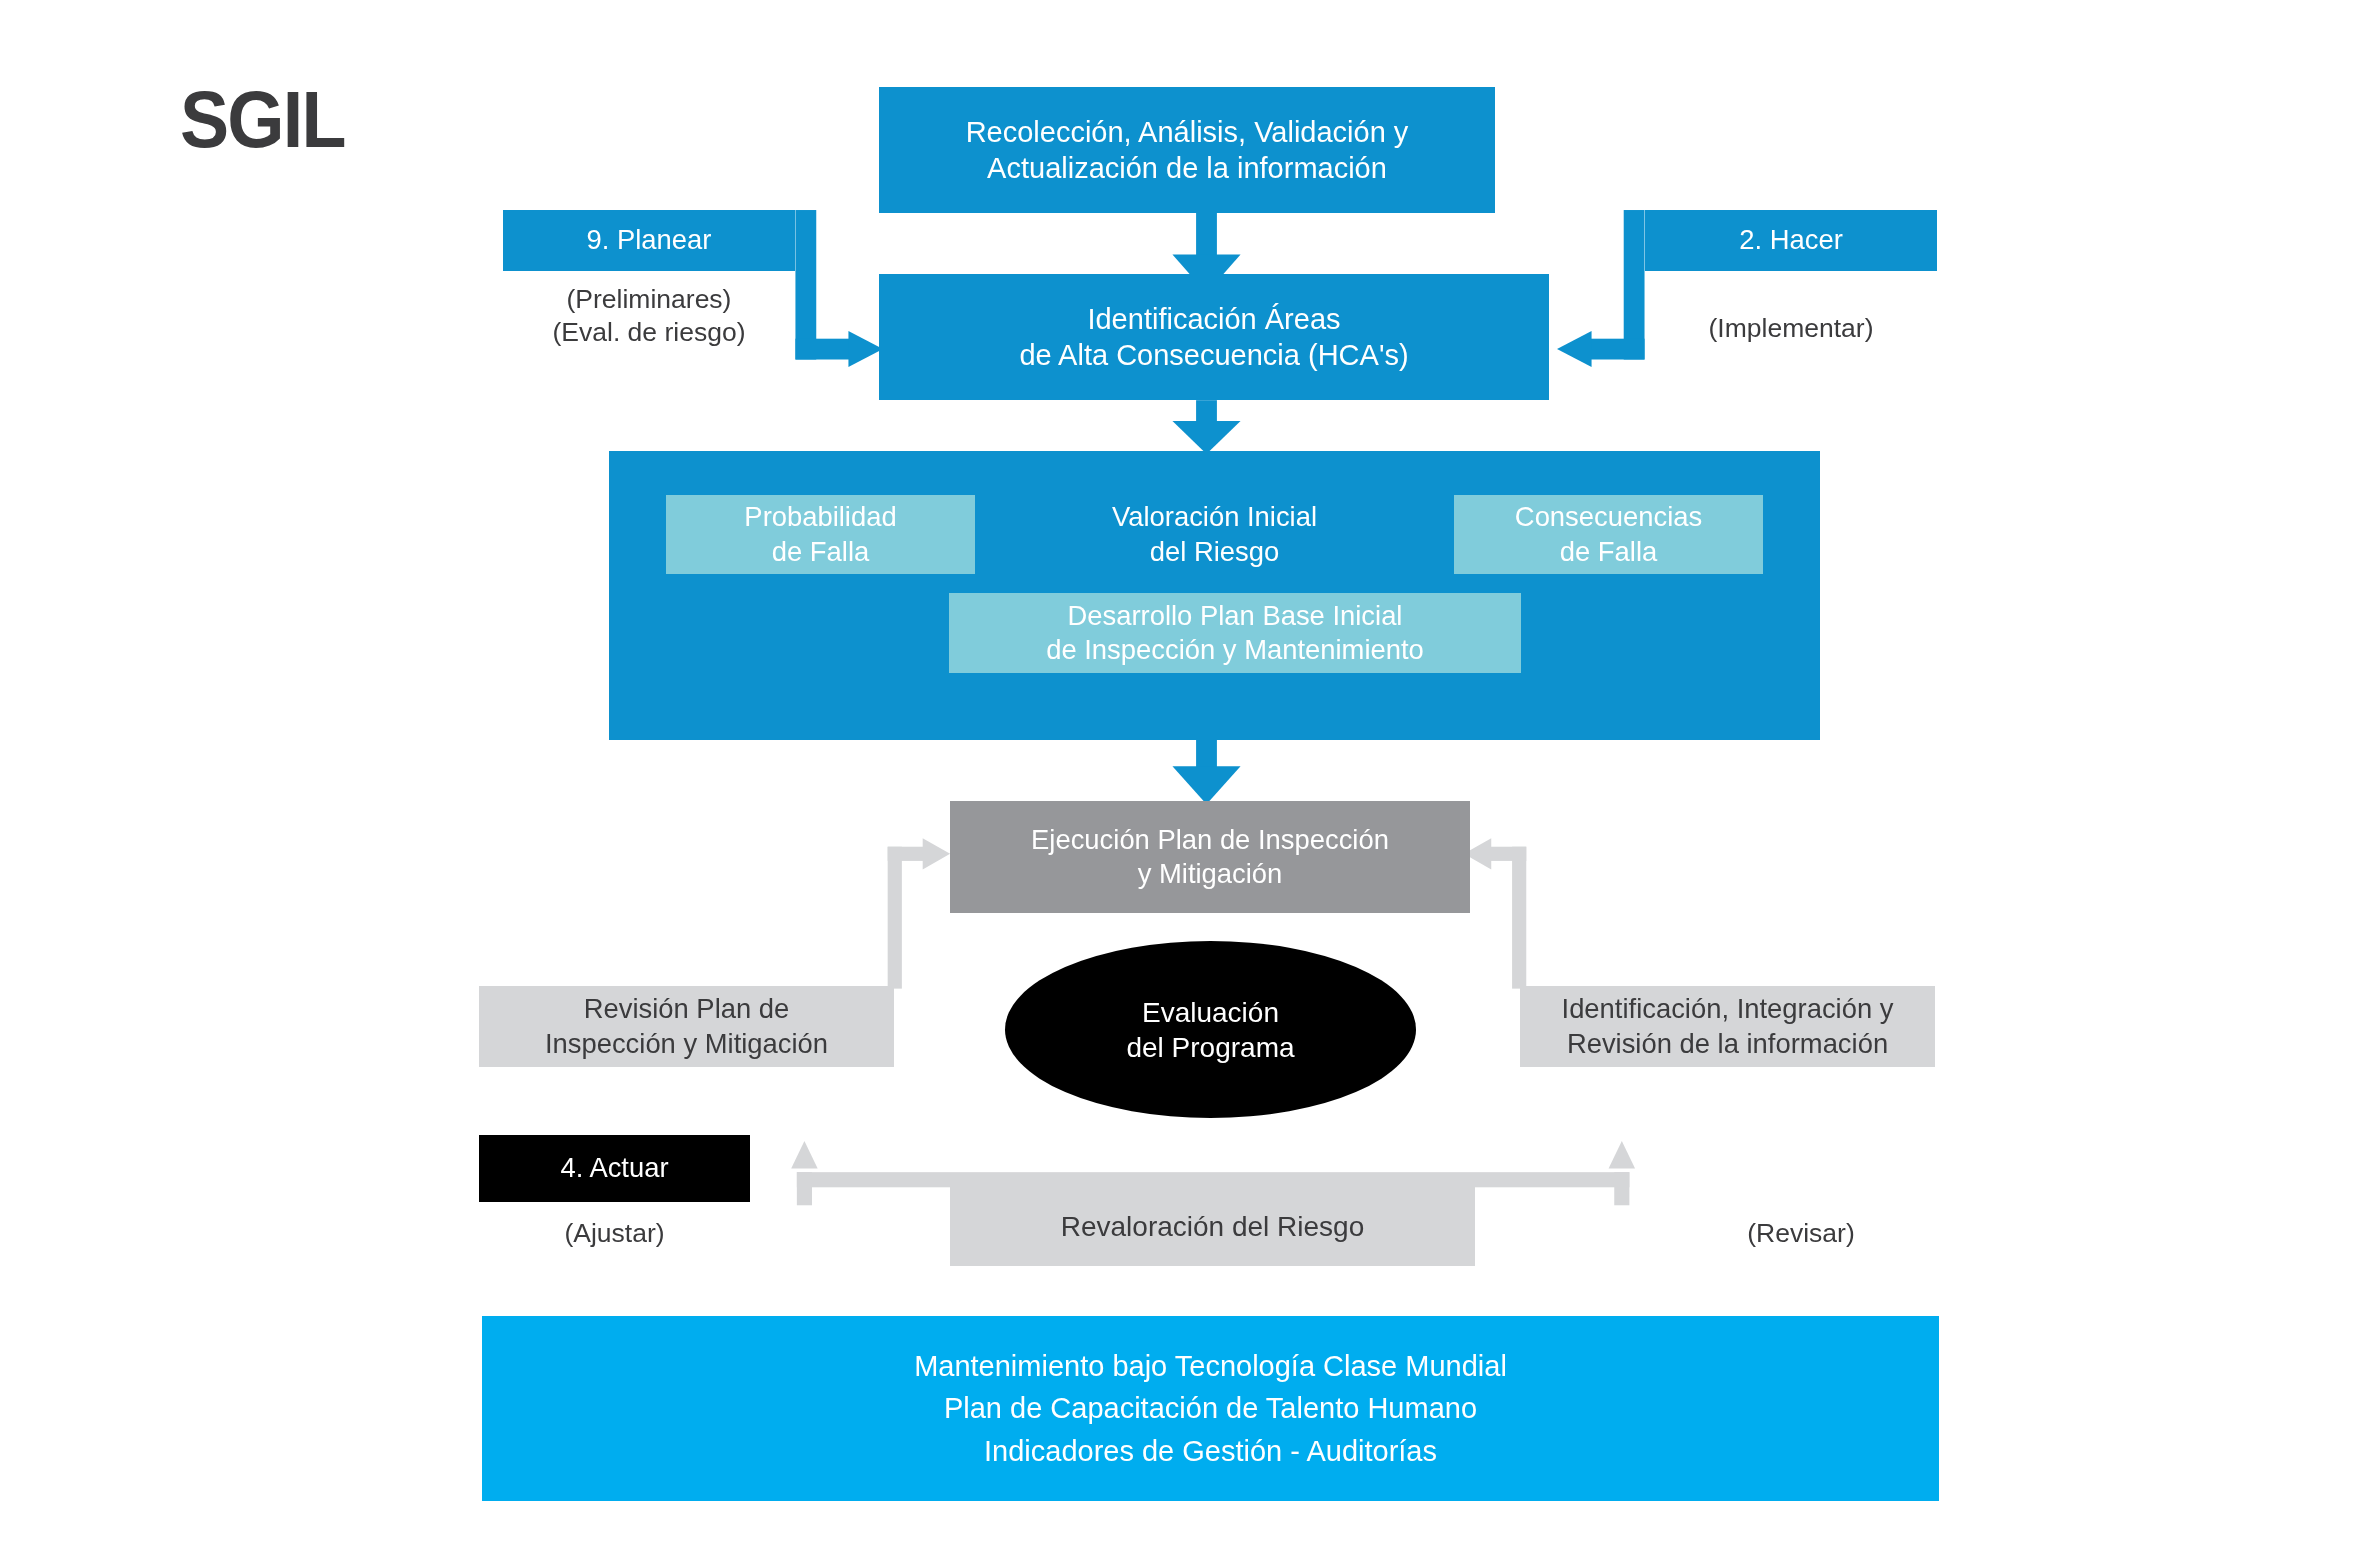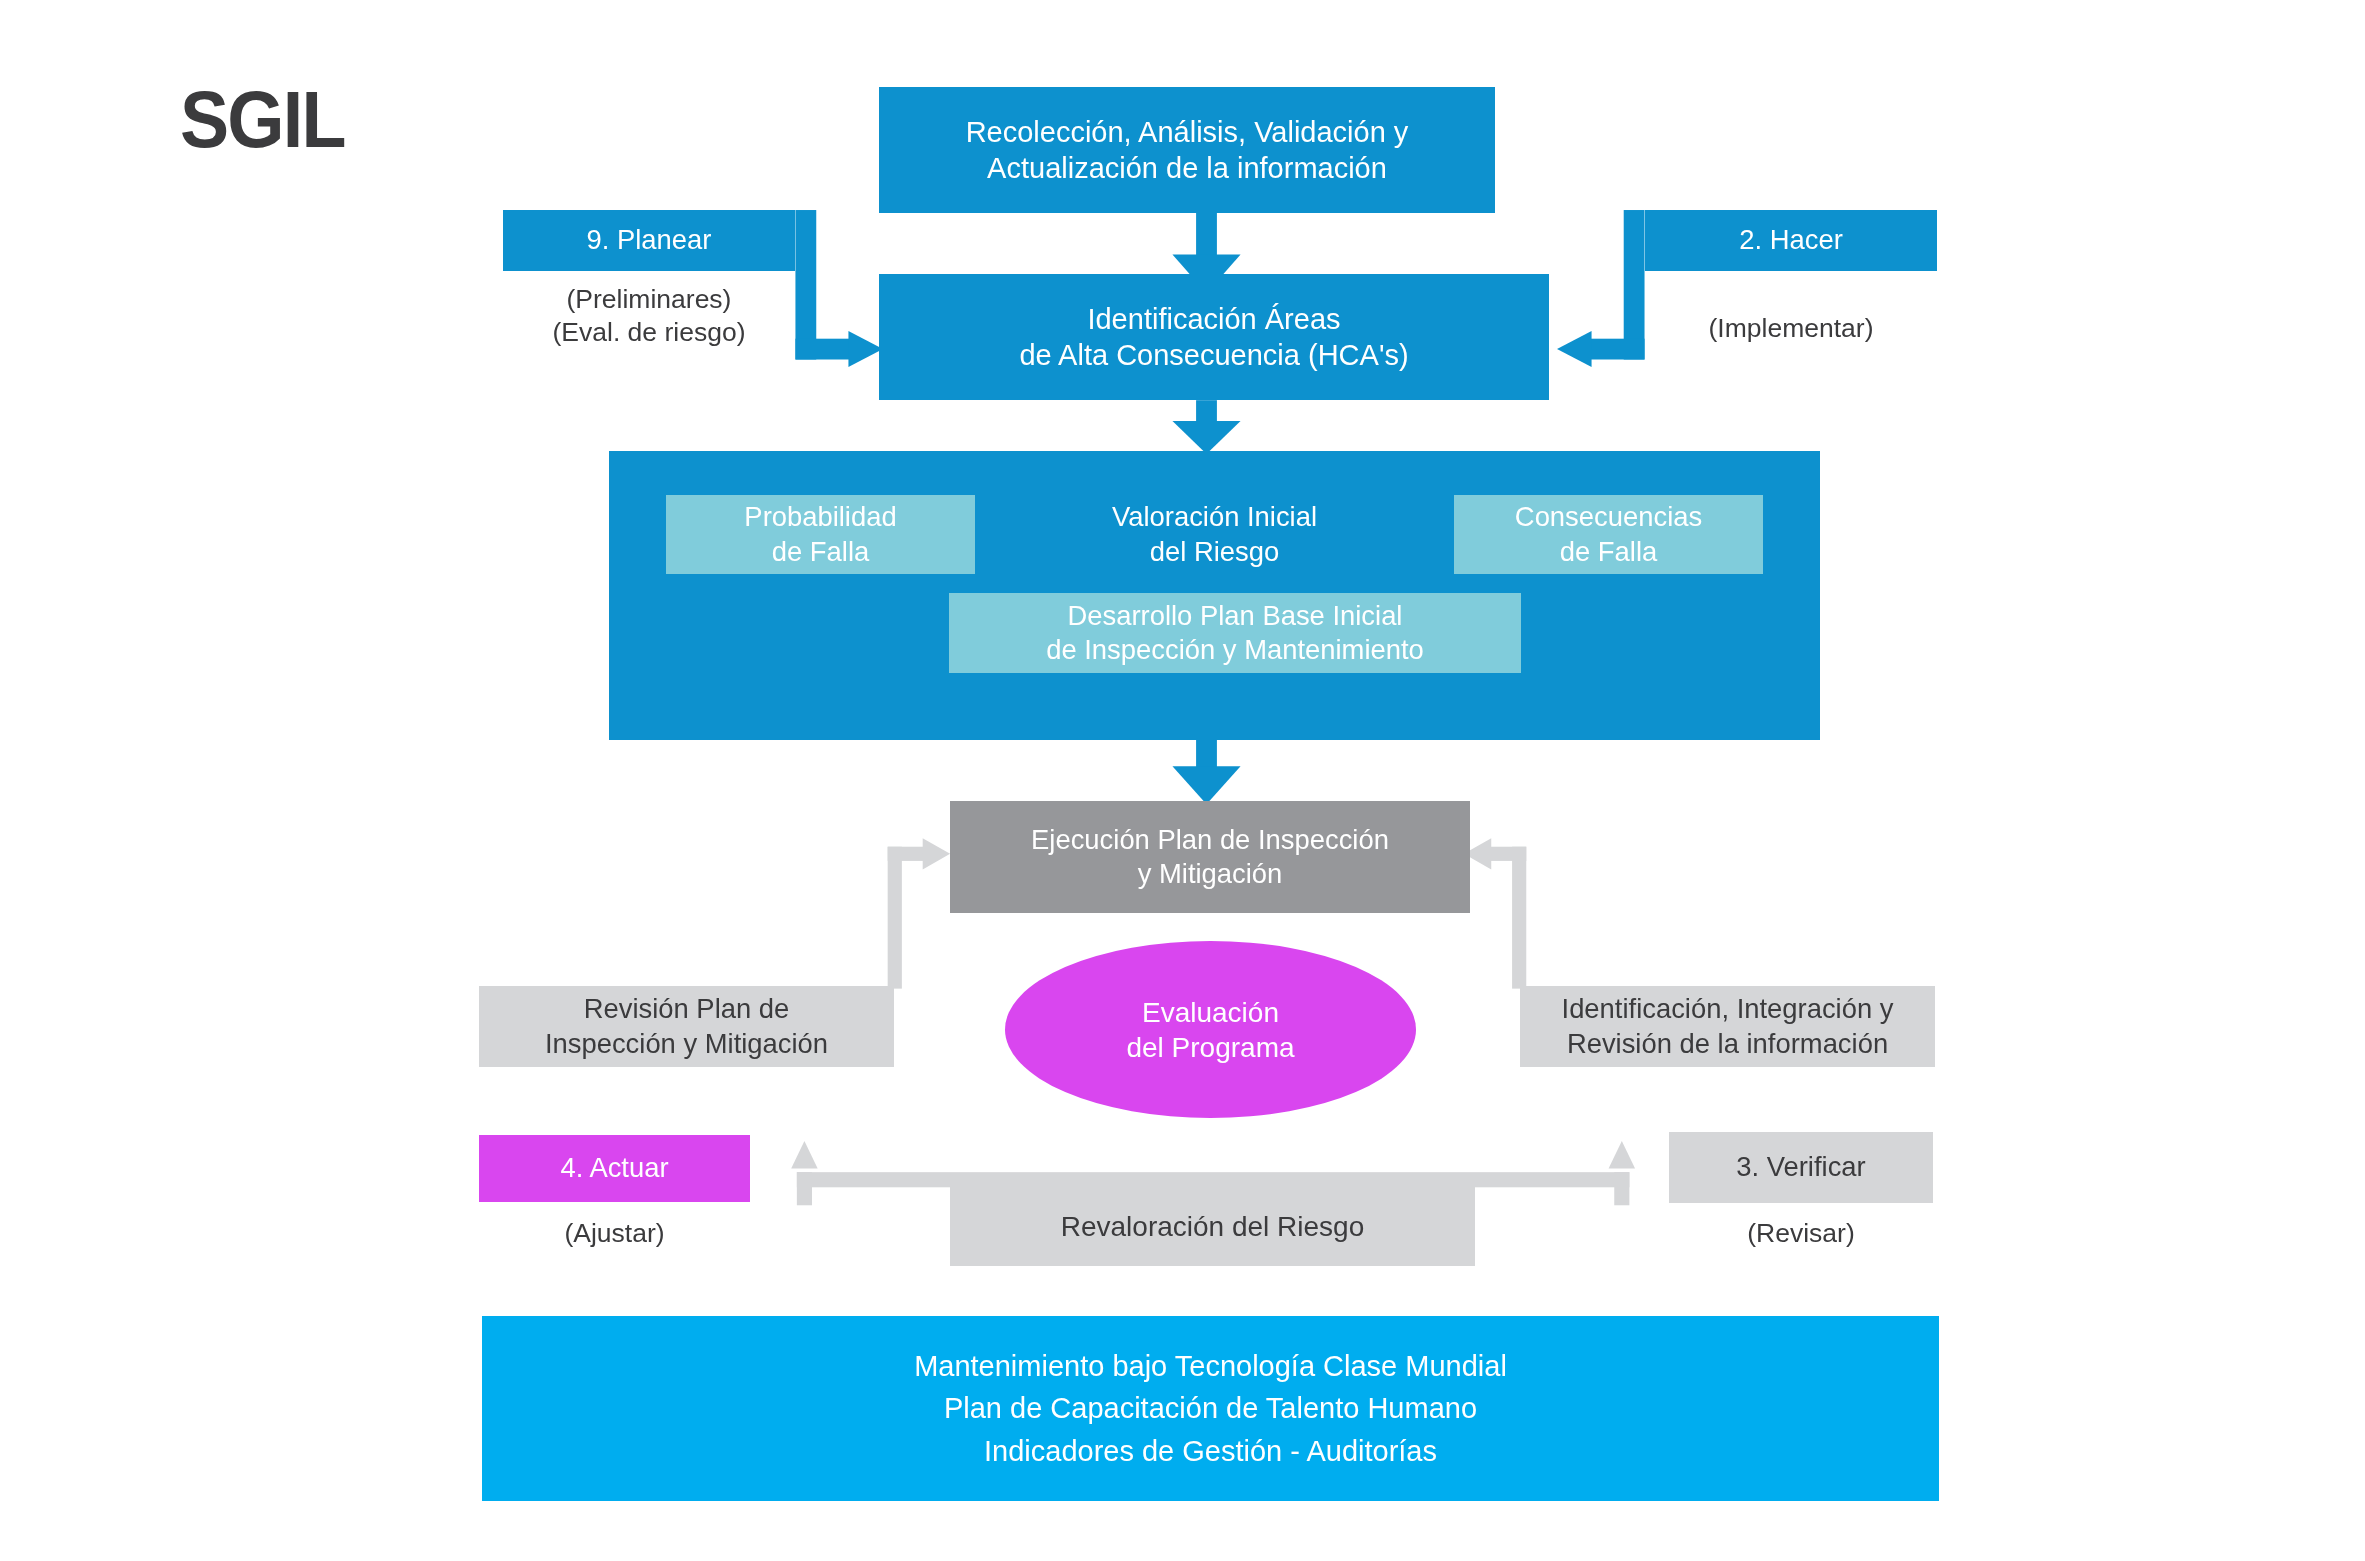--- a/index.html
+++ b/index.html
@@ -37,21 +37,21 @@
     display: flex;
     align-items: center;
     justify-content: center;
     text-align: center;
     line-height: 1.25;
   }
   .blue      { background: #0d91ce; color: #ffffff; }
   .blue-bright { background: #00ADEF; color: #ffffff; }
   .gray-dark { background: #96979a; color: #ffffff; }
   .gray-lite { background: #d5d6d8; color: #3b3b3d; }
-  .red       { background: #d946ef; color: #ffffff; }
+  .red       { background: #000000; color: #ffffff; }
 
   .cap {
     color: #3b3b3d;
     text-align: center;
     line-height: 1.25;
   }
 
   
   #connectors {
     position: absolute;
@@ -155,21 +155,20 @@
 Inspección y Mitigación</div>
 
   <div class="abs box gray-lite" style="left:1520px; top:986px; width:415px; height:81px; font-size:27.4px; white-space:pre-line; padding:0 9.5px;">Identificación, Integración y
 Revisión de la información</div>
 
   <div class="abs box red" style="left:479px; top:1135px; width:271px; height:67px; font-size:27.4px;">4. Actuar</div>
   <div class="abs cap" style="left:479px; top:1217px; width:271px; font-size:26.5px; white-space:pre-line;">(Ajustar)</div>
 
   <div class="abs box gray-lite" style="left:950px; top:1187px; width:525px; height:79px; font-size:28px;">Revaloración del Riesgo</div>
 
-  <div class="abs box gray-lite" style="left:1669px; top:1132px; width:264px; height:71px; font-size:27.4px;">3. Verificar</div>
   <div class="abs cap" style="left:1669px; top:1217px; width:264px; font-size:26.5px; white-space:pre-line;">(Revisar)</div>
 
   <div class="abs box blue-bright" style="left:482px; top:1316px; width:1457px; height:185px; font-size:29px; white-space:pre-line; line-height:1.45;">Mantenimiento bajo Tecnología Clase Mundial
 Plan de Capacitación de Talento Humano
 Indicadores de Gestión - Auditorías</div>
 
 </div>
 
 
 </body></html>

